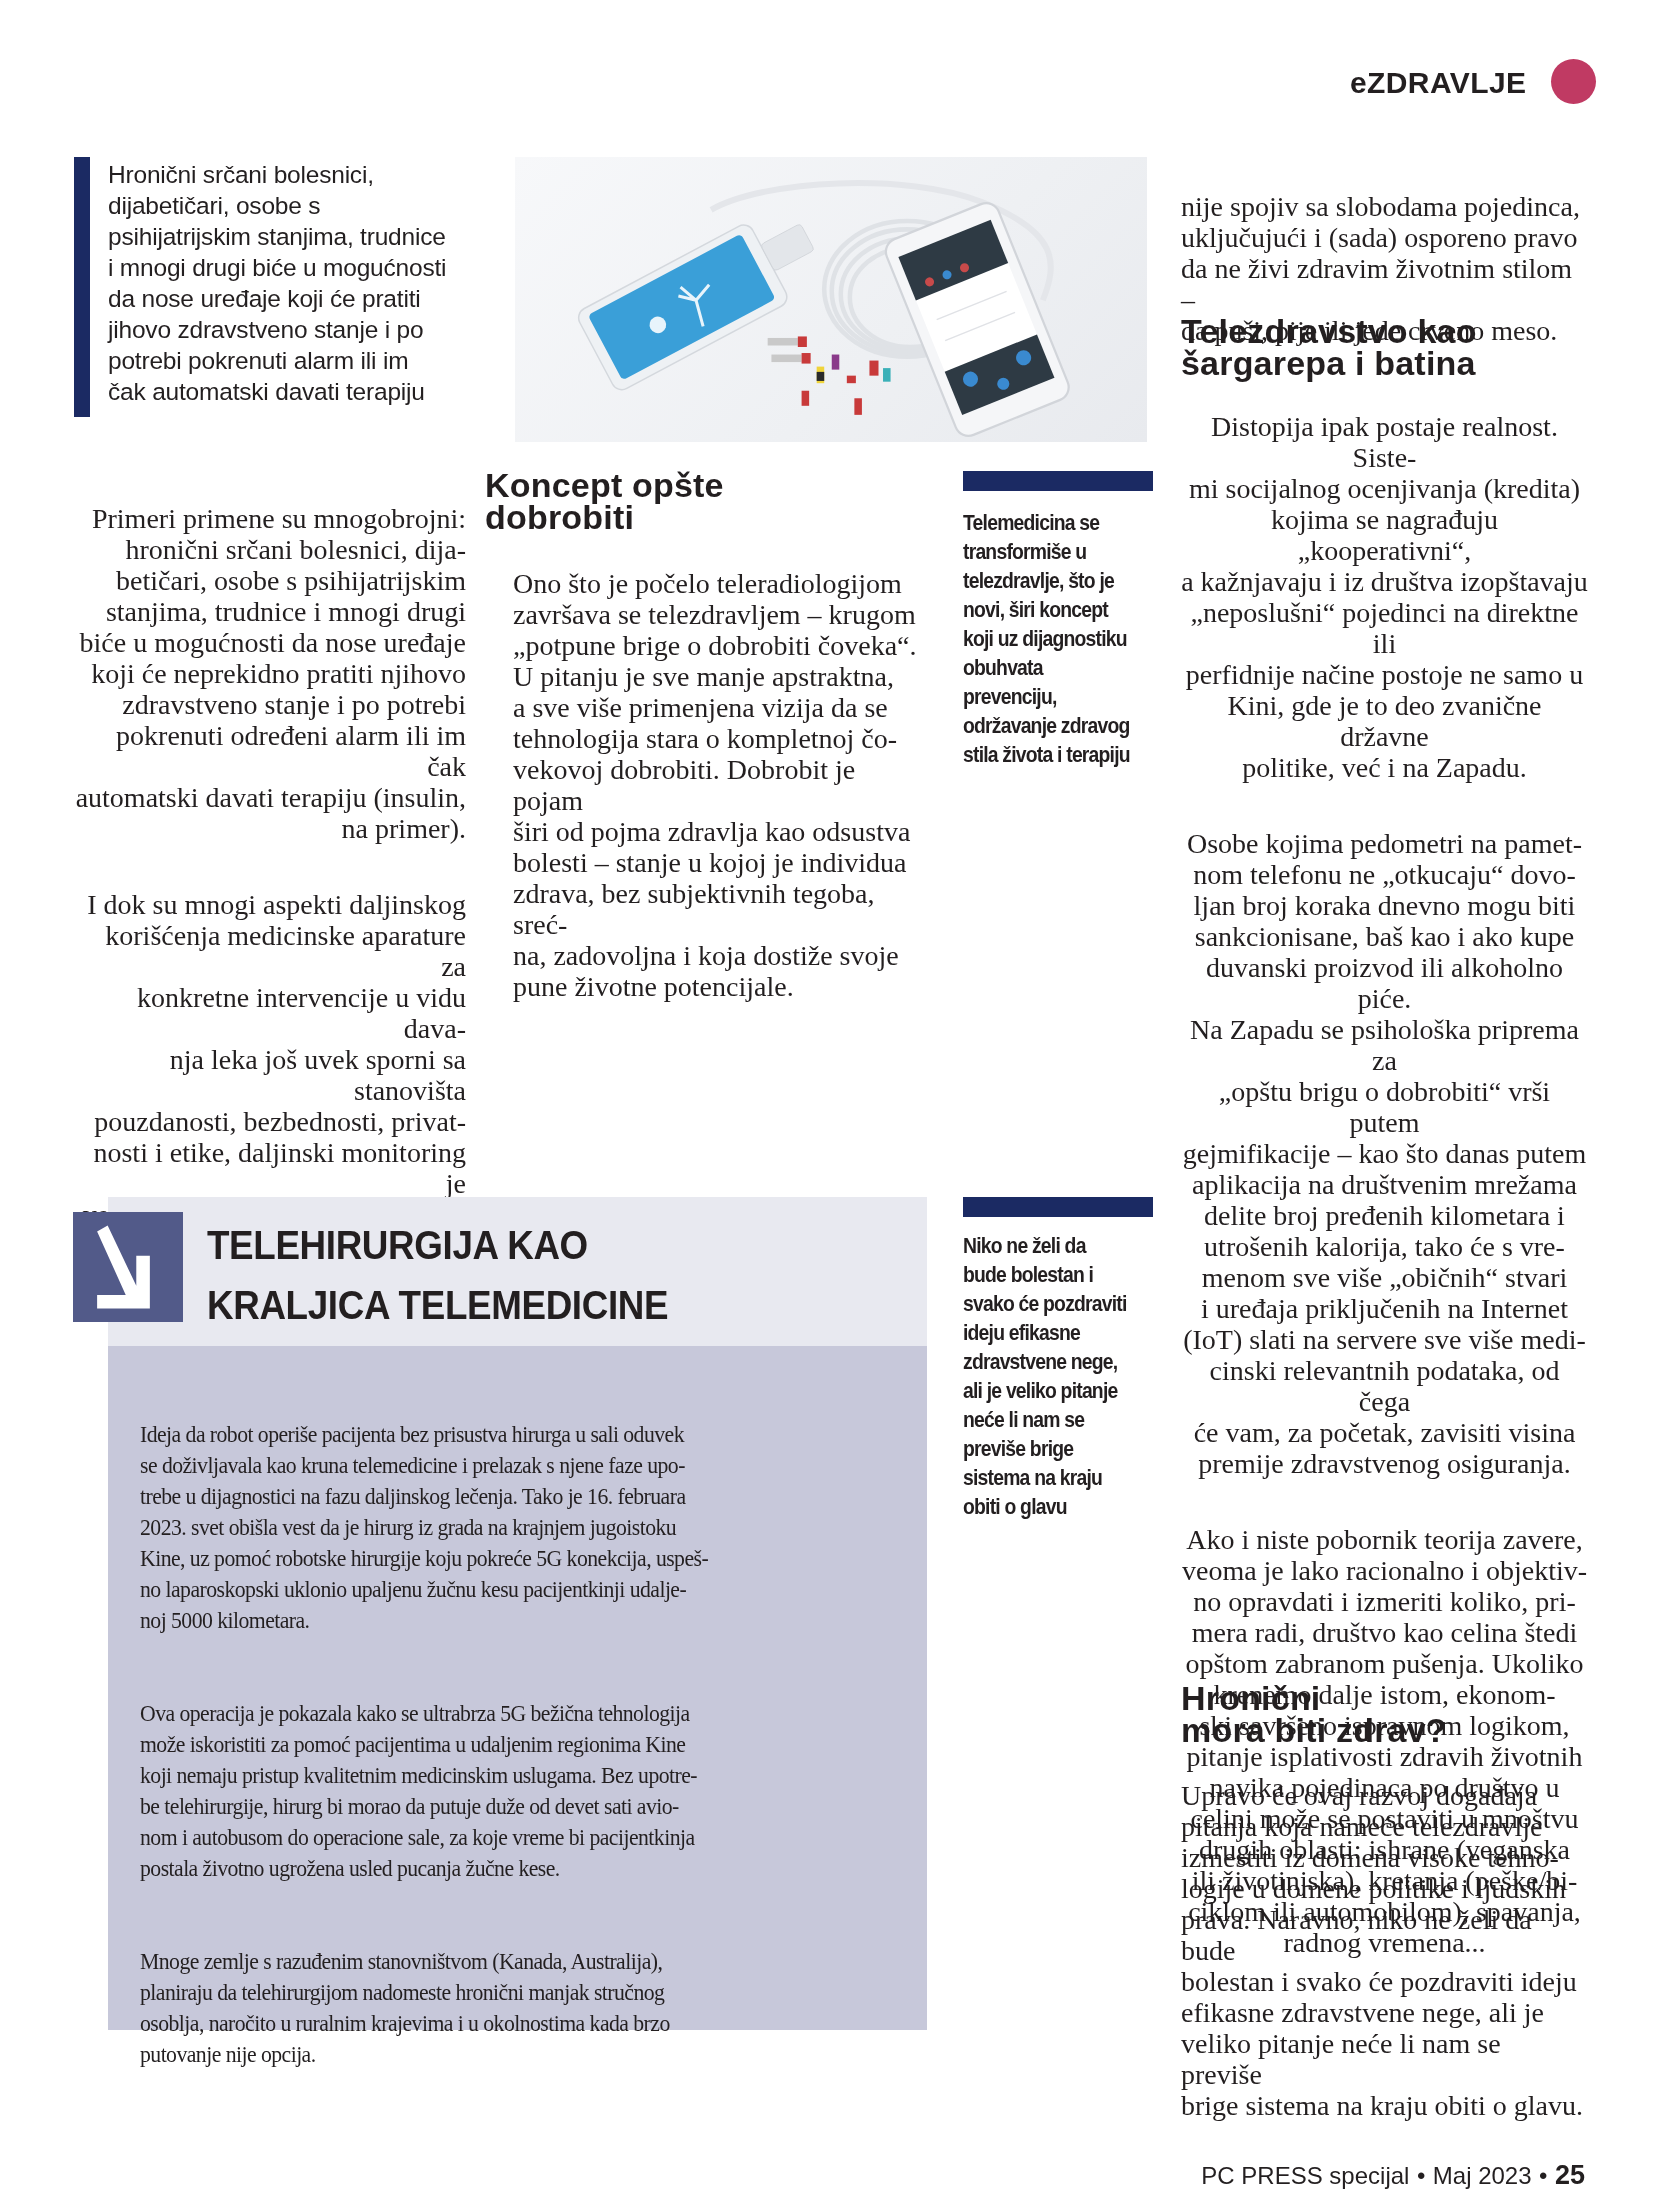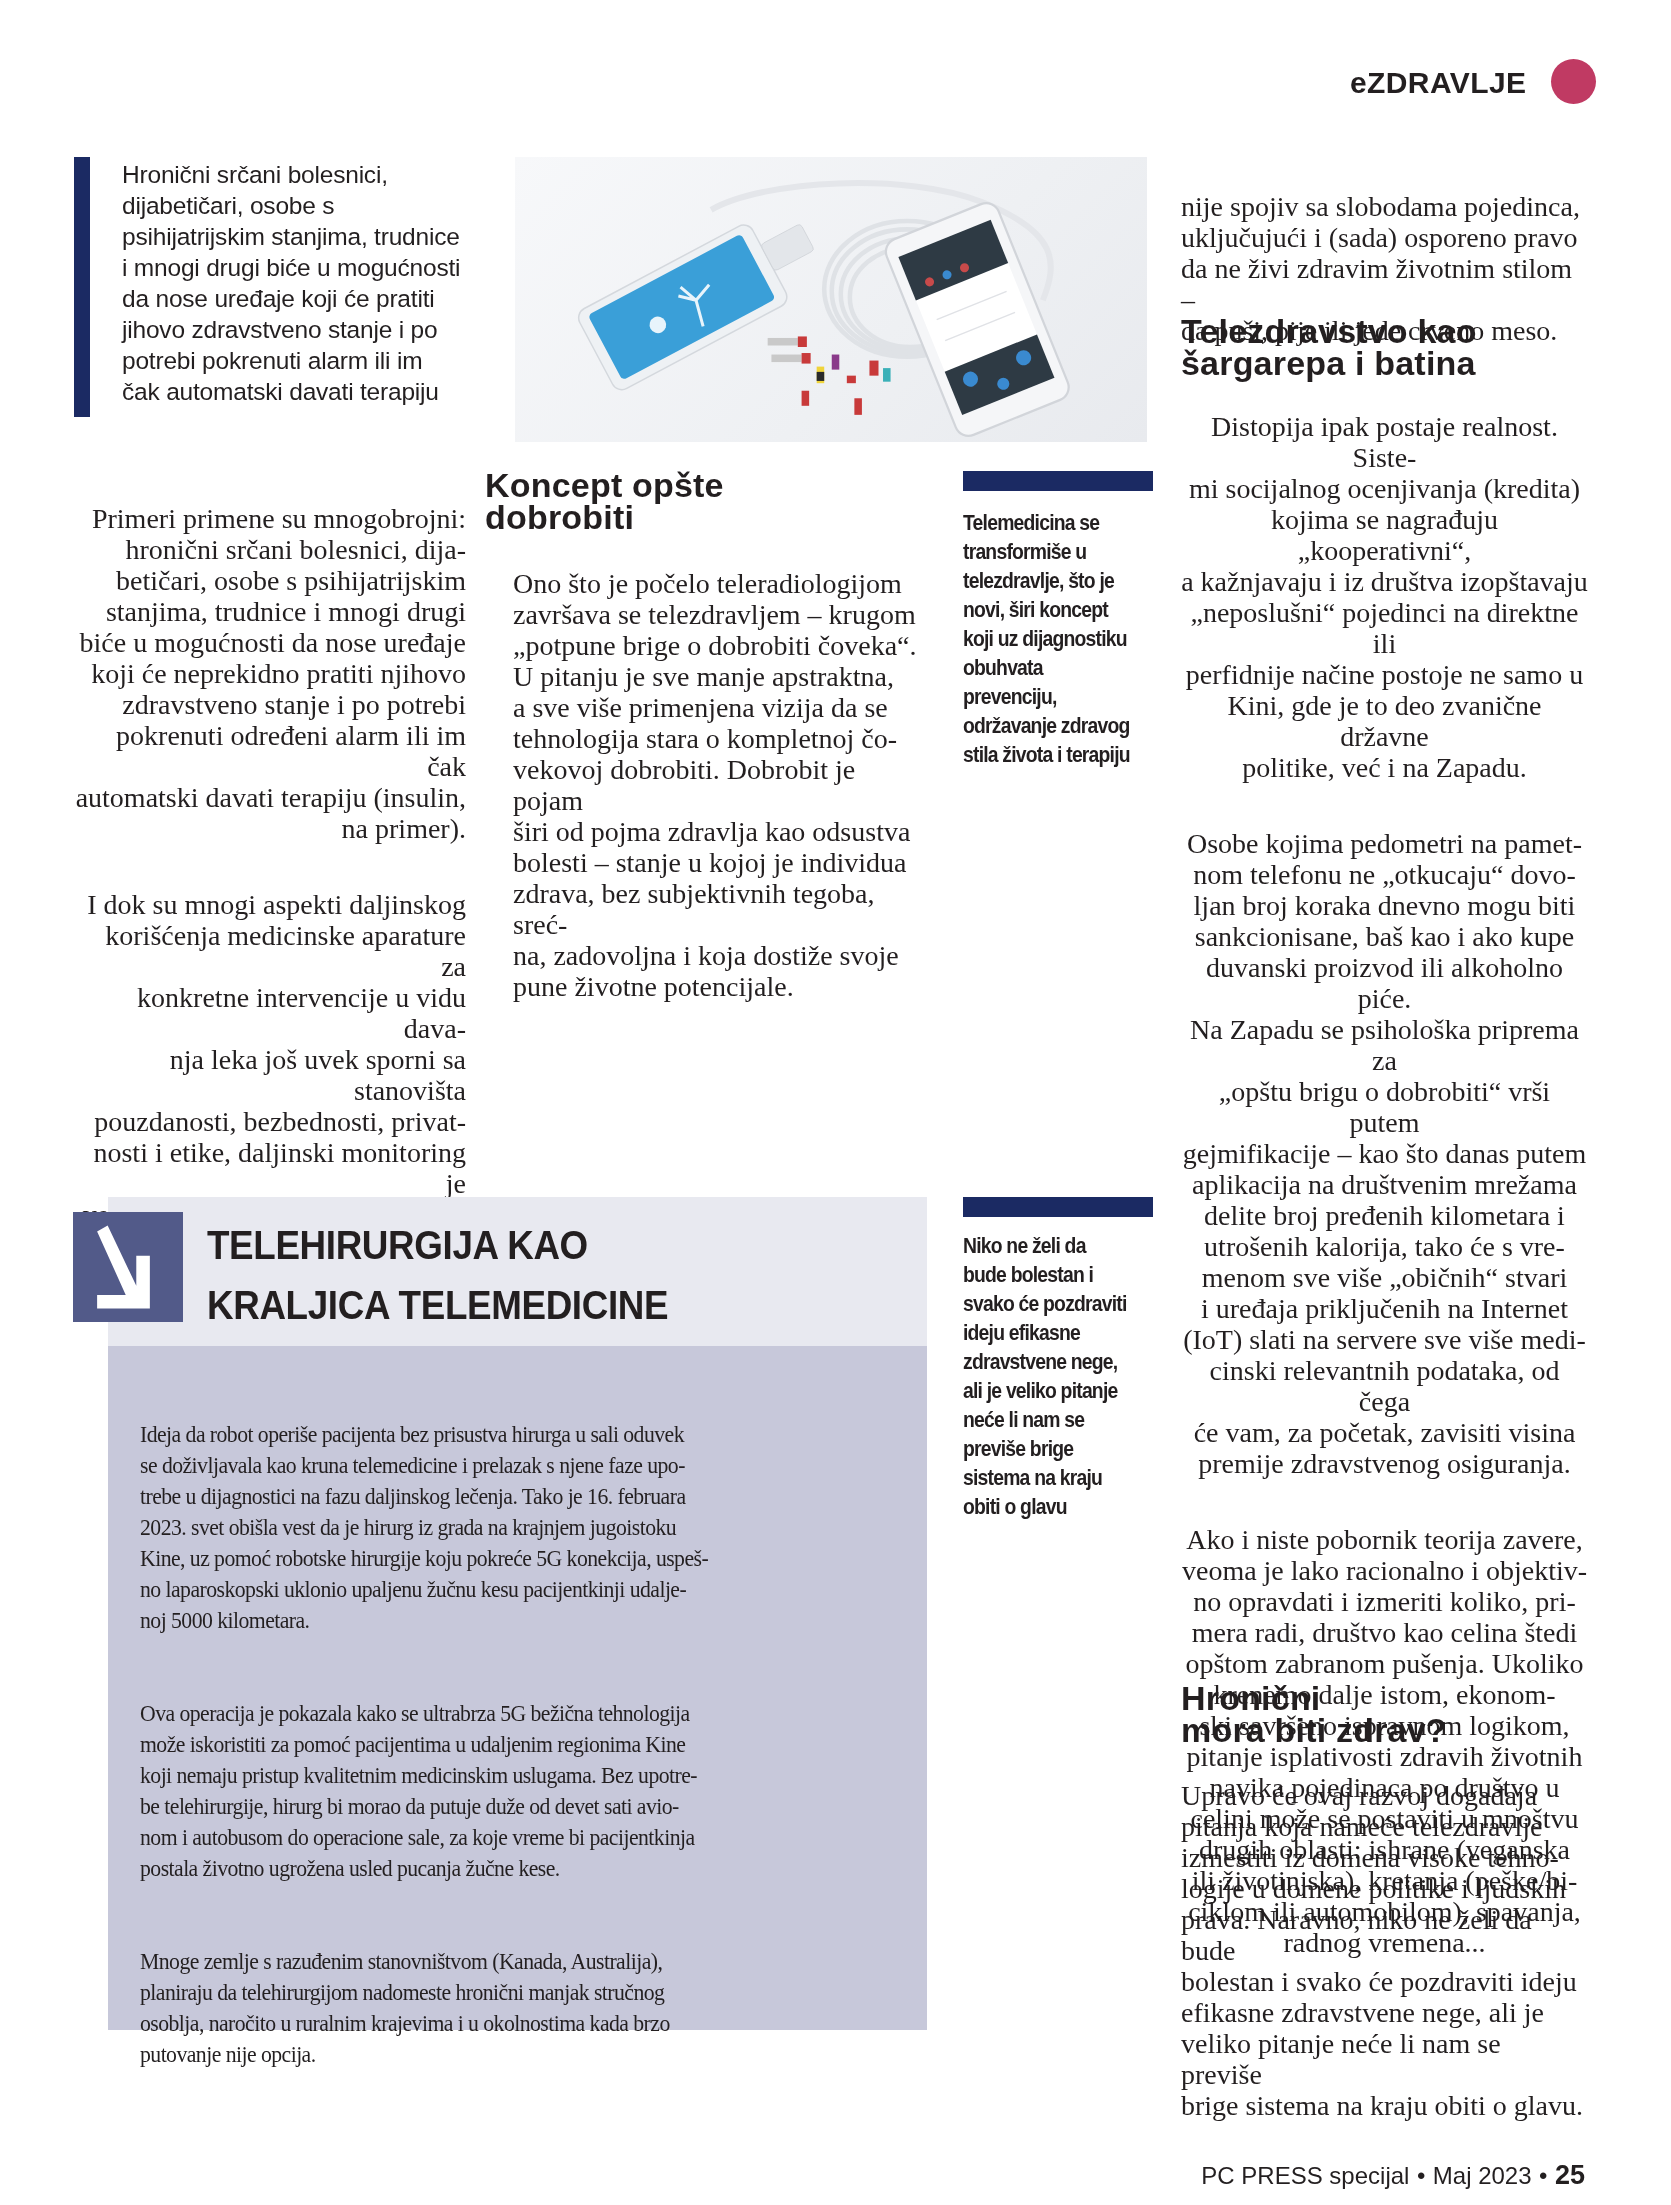--- a/index.html
+++ b/index.html
@@ -4,21 +4,21 @@
 <style>
   * { box-sizing: border-box; margin: 0; padding: 0; }
   html, body { width: 1671px; height: 2205px; background: #ffffff; overflow: hidden; }
   body { position: relative; color: #231f20; }
 
   
   #section-label { position: absolute; left: 1350px; top: 66px; font-family: "Liberation Sans", sans-serif; font-weight: 700; font-size: 30px; letter-spacing: 0.4px; color: #231f20; }
   #section-dot { position: absolute; left: 1551px; top: 59px; width: 45px; height: 45px; border-radius: 50%; }
 
   
-  #pullquote-top { position: absolute; left: 74px; top: 157px; width: 411px; height: 260px; border-left: 16.6px solid #1b2a63; padding-left: 32px; padding-top: 1.5px; }
+  #pullquote-top { position: absolute; left: 74px; top: 157px; width: 411px; height: 260px; border-left: 16.6px solid #1b2a63; padding-left: 18px; padding-top: 1.5px; }
   #pullquote-top p { font-family: "Liberation Sans", sans-serif; font-size: 24.5px; line-height: 31px; color: #231f20; white-space: pre-line; letter-spacing: -0.2px; }
 
   
   .body-text { position: absolute; font-family: "Liberation Serif", serif; font-size: 28px; line-height: 31px; color: #231f20; white-space: pre-line; }
   .body-text p + p { margin-top: 14px; }
 
   #col1 { left: 74px; top: 472px; width: 392px; text-align: right; }
   #col2-body { left: 513px; top: 537px; width: 411px; }
   #col4-top { left: 1181px; top: 160px; width: 407px; }
   #col4-mid { left: 1181px; top: 380px; width: 407px; text-align: center; }

